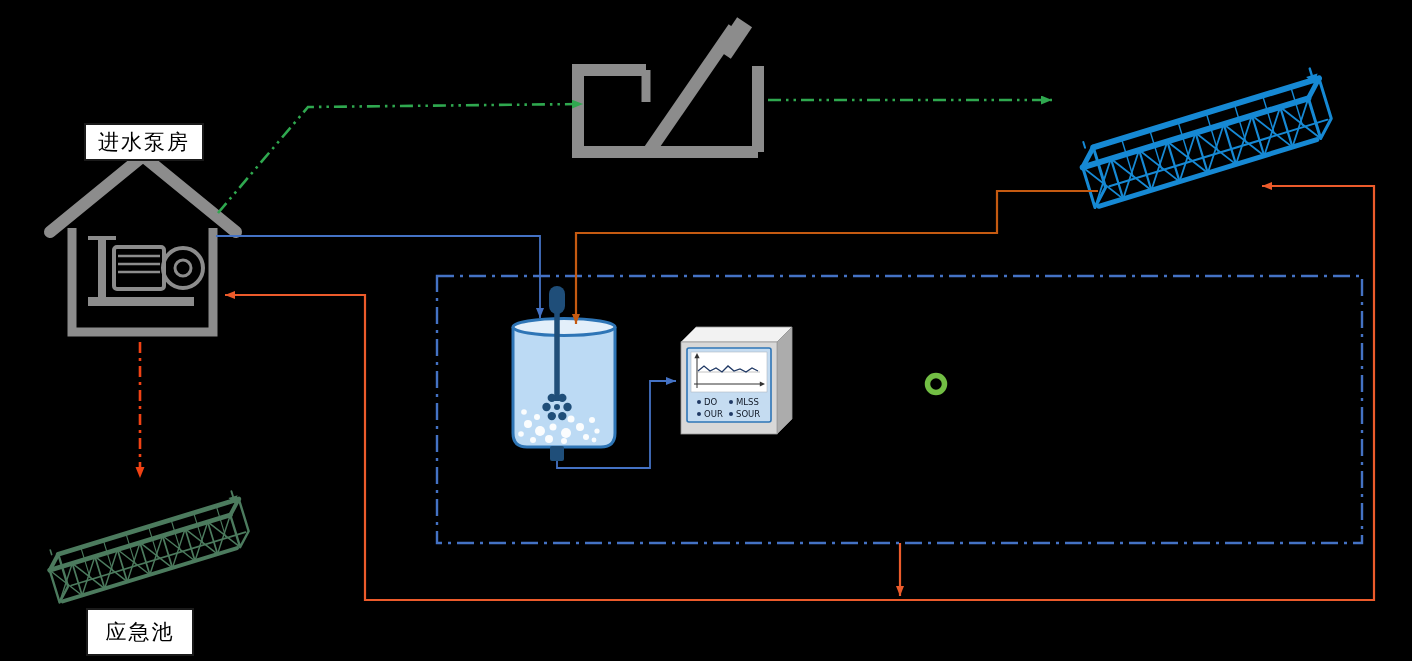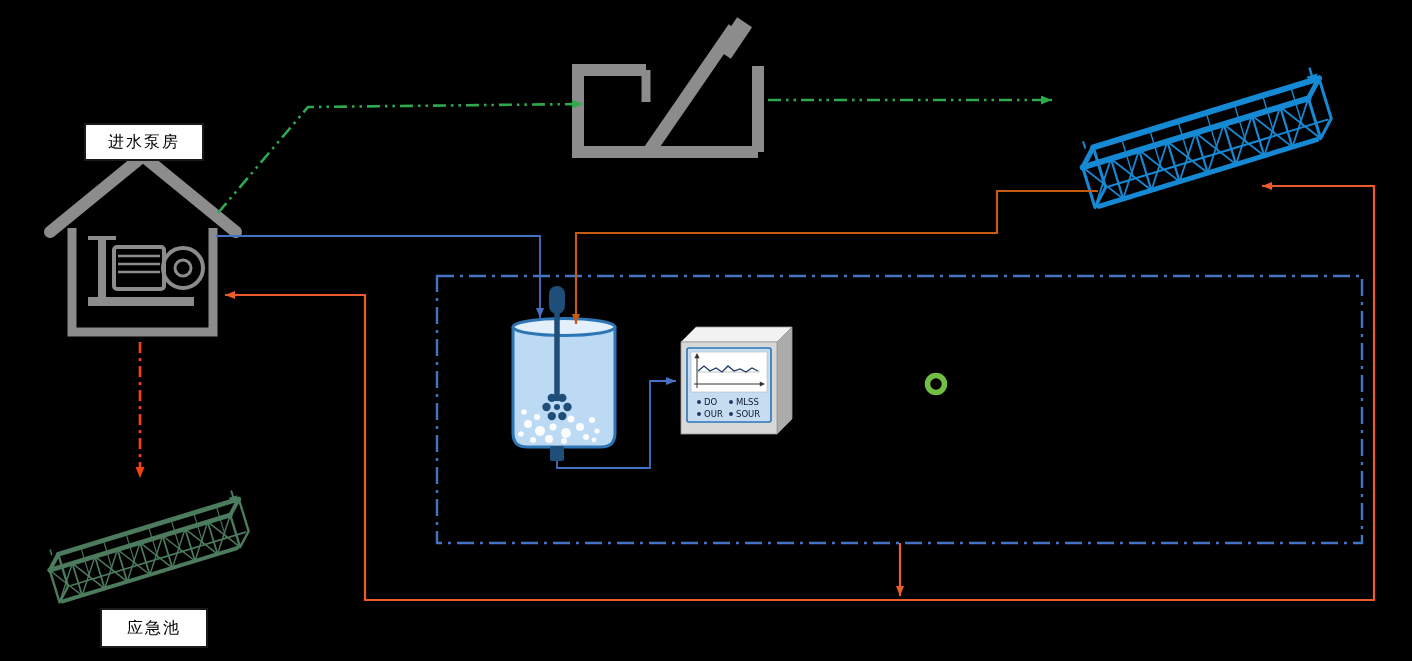--- a/index.html
+++ b/index.html
@@ -12,21 +12,21 @@
   .return-orange{stroke:var(--return-orange);stroke-width:2.2;fill:none;}
   .emergency-red{stroke:var(--emergency-red);stroke-width:2.6;fill:none;stroke-dasharray:11 5 3 5;}
   .boundary{stroke:var(--line-blue);stroke-width:2.4;fill:none;stroke-dasharray:17 6 3 6;}
   .mk-green{fill:var(--flow-green);} .mk-blue{fill:var(--line-blue);}
   .mk-orange{fill:var(--sample-orange);} .mk-loop{fill:var(--return-orange);}
   .mk-red{fill:var(--emergency-red);}
   .gray-icon{stroke:var(--equipment-gray);fill:none;}
   .tank-blue-use{color:var(--tank-blue);stroke:var(--tank-blue);}
   .pool-green-use{color:var(--pool-green);stroke:var(--pool-green);}
   .label-box{position:absolute;background:var(--label-bg);border:2px solid var(--label-border);
-             color:#000;font-size:16px;letter-spacing:2px;display:flex;align-items:center;
+             color:#000;font-size:21px;letter-spacing:2px;display:flex;align-items:center;
              justify-content:center;box-sizing:border-box;}
   .legend-text{font-size:8.5px;fill:#101826;}
 </style>
 </head>
 <body>
 
 <div id="stage">
 
   <svg id="scene" width="1412" height="661" viewBox="0 0 1412 661">
     <defs>
@@ -166,17 +166,17 @@
       <path class="return-orange" d="M900,600 L365,600 L365,295 L225,295" marker-end="url(#arr-loop)"></path>
       <path class="return-orange" d="M900,600 L1374,600 L1374,186 L1262,186" marker-end="url(#arr-loop)"></path>
       <path class="return-orange" d="M900,543 L900,596" marker-end="url(#arr-loop)"></path>
       <path class="emergency-red" d="M140,342 L140,478" marker-end="url(#arr-red)"></path>
     </g>
   </svg>
 
   <div class="label-box" style="left:84px;top:123px;width:120px;height:38px;">
     <span>进水泵房</span>
   </div>
-  <div class="label-box" style="left:100px;top:608px;width:108px;height:40px;">
+  <div class="label-box" style="left:86px;top:608px;width:108px;height:48px;">
     <span>应急池</span>
   </div>
 
 </div>
 
 </body></html>

